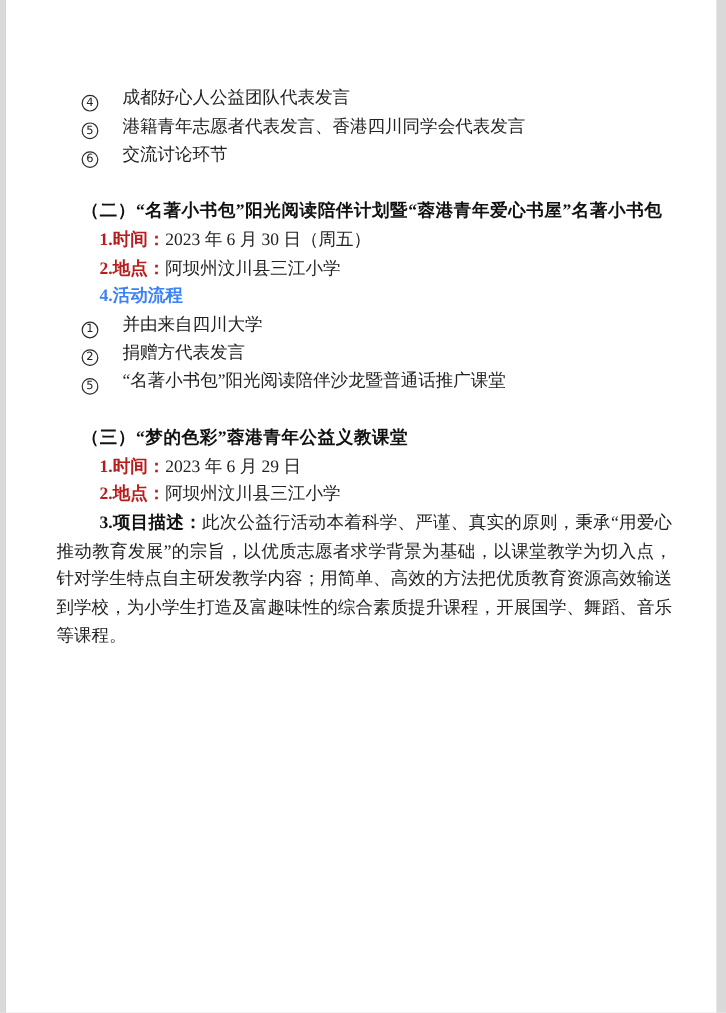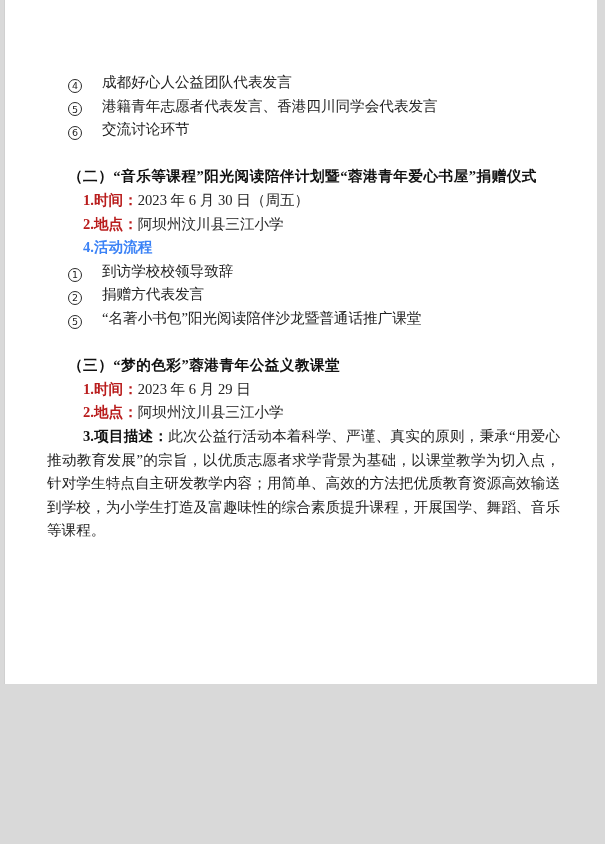--- a/index.html
+++ b/index.html
@@ -6,21 +6,21 @@
   html,body { width:605px; height:844px; }
   body {
     background:#d9d9d9;
     position:relative;
     overflow:hidden;
     font-family:"Liberation Serif","DejaVu Serif",serif;
   }
   .page {
     position:absolute;
     left:4px; top:0;
-    width:593px; height:684px;
+    width:593px; height:844px;
     background:#ffffff;
     border-left:1px solid #d0d0d0;
   }
   .content {
     padding:71px 37px 0 42px;
     color:#222222;
     font-size:14.6px;
     line-height:23.6px;
   }
   p { margin:0; }
@@ -66,31 +66,31 @@
     </p>
     <p class="li">
       <span class="cnum">5</span><span>港籍青年志愿者代表发言、香港四川同学会代表发言</span>
     </p>
     <p class="li">
       <span class="cnum">6</span><span>交流讨论环节</span>
     </p>
 
     <div class="gap"></div>
 
-    <p class="heading">（二）“音乐等课程”阳光阅读陪伴计划暨“蓉港青年爱心书屋”捐赠仪式</p>
+    <p class="heading">（二）“名著小书包”阳光阅读陪伴计划暨“蓉港青年爱心书屋”名著小书包</p>
     <p class="label-line">
       <span class="lbl">1.时间：</span><span>2023 年 6 月 30 日（周五）</span>
     </p>
     <p class="label-line">
       <span class="lbl">2.地点：</span><span>阿坝州汶川县三江小学</span>
     </p>
 
     <p class="flow-label">4.活动流程</p>
     <p class="li">
-      <span class="cnum">1</span><span>到访学校校领导致辞</span>
+      <span class="cnum">1</span><span>并由来自四川大学</span>
     </p>
     <p class="li">
       <span class="cnum">2</span><span>捐赠方代表发言</span>
     </p>
     <p class="li">
       <span class="cnum">5</span><span>“名著小书包”阳光阅读陪伴沙龙暨普通话推广课堂</span>
     </p>
 
     <div class="gap"></div>
 

